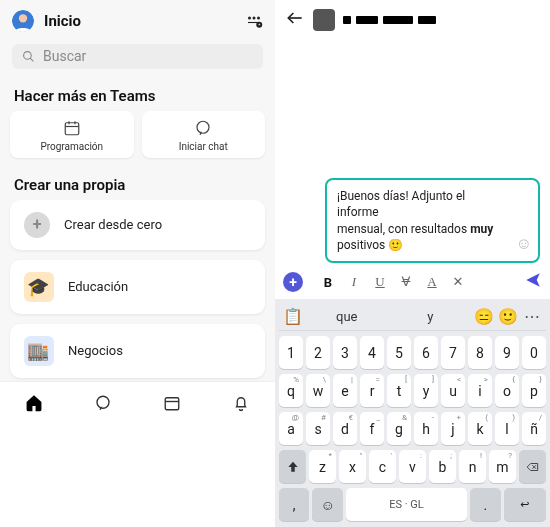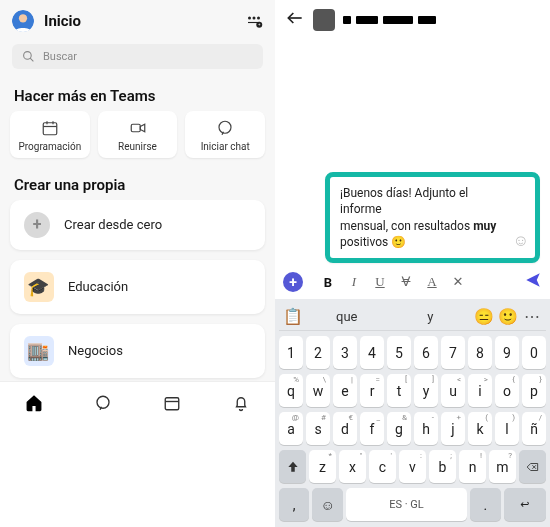--- a/index.html
+++ b/index.html
@@ -9,21 +9,21 @@
 
   
   .l-header { display:flex; align-items:center; padding:10px 12px 6px 12px; }
   .avatar { width:22px; height:22px; border-radius:50%; overflow:hidden; }
   .avatar svg { width:100%; height:100%; }
   .l-title { font-weight:700; font-size:15px; margin-left:10px; flex:1; color:#111; }
   .settings-ic { width:18px; height:18px; color:#333; position:relative; }
 
   .search { margin:6px 12px 10px 12px; background:#ededed; border-radius:6px; height:30px; display:flex; align-items:center; padding:0 10px; }
   .search svg { width:13px; height:13px; fill:#888; }
-  .search span { margin-left:8px; font-size:11px; color:#8a8a8a; }
+  .search span { margin-left:8px; font-size:14px; color:#8a8a8a; }
 
   .sect-title { font-size:15px; font-weight:600; color:#111; padding:8px 14px 6px 14px; }
   .actions3 { display:flex; gap:8px; padding:0 10px 10px 10px; }
   .act { flex:1; background:#fff; border-radius:8px; padding:8px 4px 6px 4px; display:flex; flex-direction:column; align-items:center; box-shadow:0 1px 2px rgba(0,0,0,0.08); }
   .act svg { width:18px; height:18px; stroke:#444; fill:none; stroke-width:1.6; }
   .act-label { font-size:10px; color:#333; margin-top:4px; }
 
   .cards { padding:0 10px; }
   .card { background:#fff; border-radius:10px; display:flex; align-items:center; padding:12px 14px; margin-bottom:10px; box-shadow:0 1px 3px rgba(0,0,0,0.08); }
   .card-ic { width:30px; height:30px; border-radius:6px; display:flex; align-items:center; justify-content:center; margin-right:14px; font-size:18px; }
@@ -44,21 +44,21 @@
   
   .r-header { display:flex; align-items:center; padding:8px 10px; gap:8px; }
   .r-back svg { width:20px; height:20px; stroke:#222; fill:none; stroke-width:2; }
   .r-ava { width:22px; height:22px; background:#555; border-radius:4px; }
   .r-name { display:flex; gap:5px; }
   .blk { background:#000; height:8px; border-radius:1px; }
   .blk.a{width:8px;} .blk.b{width:22px;} .blk.c{width:30px;} .blk.d{width:18px;}
 
   .chat-body { flex:1; }
   .msg-row { padding:0 10px 4px 50px; }
-  .msg { background:#fff; border:5px solid #14b8a6; border-radius:8px; padding:8px 30px 8px 10px; font-size:12px; line-height:1.35; color:#222; position:relative; box-shadow:0 1px 2px rgba(0,0,0,0.06); }
+  .msg { background:#fff; border:2px solid #14b8a6; border-radius:8px; padding:8px 30px 8px 10px; font-size:12px; line-height:1.35; color:#222; position:relative; box-shadow:0 1px 2px rgba(0,0,0,0.06); }
   .msg-react { position:absolute; right:6px; bottom:6px; font-size:16px; color:#bbb; }
 
   .fmt-bar { display:flex; align-items:center; padding:4px 8px 6px 8px; gap:4px; }
   .fmt-plus { width:20px; height:20px; border-radius:50%; background:#5558d6; color:#fff; display:flex; align-items:center; justify-content:center; font-size:14px; font-weight:700; }
   .fmt-btn { width:22px; display:flex; align-items:center; justify-content:center; font-size:13px; color:#666; font-family:Georgia,serif; }
   .fmt-btn.bold { font-weight:700; color:#111; font-family:inherit;}
   .fmt-btn.it { font-style:italic; }
   .fmt-btn.un { text-decoration:underline; }
   .fmt-btn.st span{ text-decoration:line-through; }
   .fmt-send { margin-left:auto; }
@@ -115,27 +115,20 @@
   <div class="sect-title">Hacer más en Teams</div>
   <div class="actions3">
     <div class="act">
       <svg viewBox="0 0 24 24">
           <rect x="3" y="5" width="18" height="16" rx="2"></rect>
           <line x1="3" y1="10" x2="21" y2="10"></line>
           <line x1="8" y1="3" x2="8" y2="7"></line>
           <line x1="16" y1="3" x2="16" y2="7"></line>
         </svg>
       <div class="act-label">Programación</div>
-    </div>
-    <div class="act">
-      <svg viewBox="0 0 24 24">
-          <rect x="3" y="7" width="12" height="10" rx="2"></rect>
-          <polygon points="15,10 21,7 21,17 15,14"></polygon>
-        </svg>
-      <div class="act-label">Reunirse</div>
     </div>
     <div class="act">
       <svg viewBox="0 0 24 24">
           <circle cx="12" cy="11" r="8"></circle>
           <path d="M8 21l2-4"></path>
         </svg>
       <div class="act-label">Iniciar chat</div>
     </div>
   </div>
 

